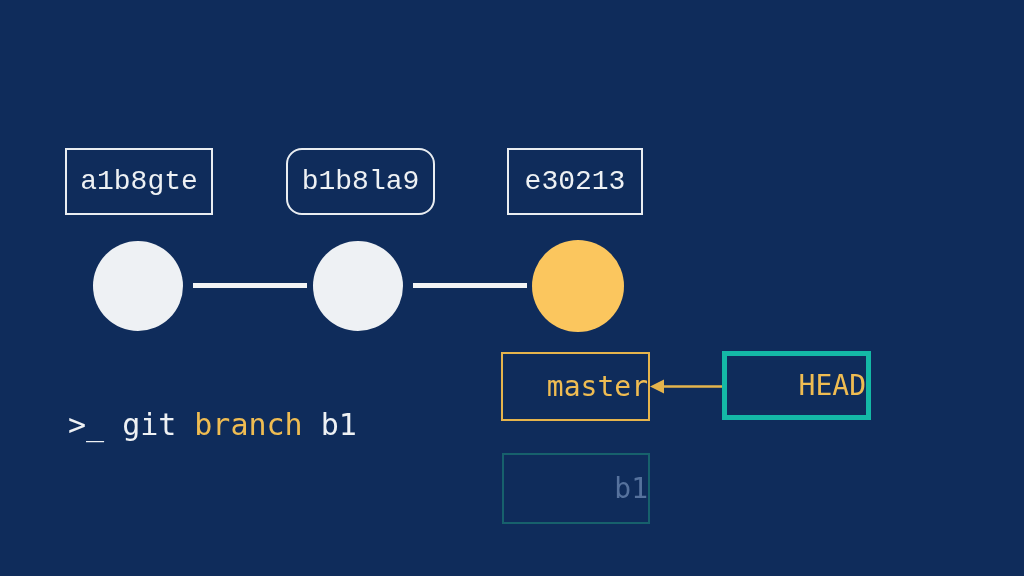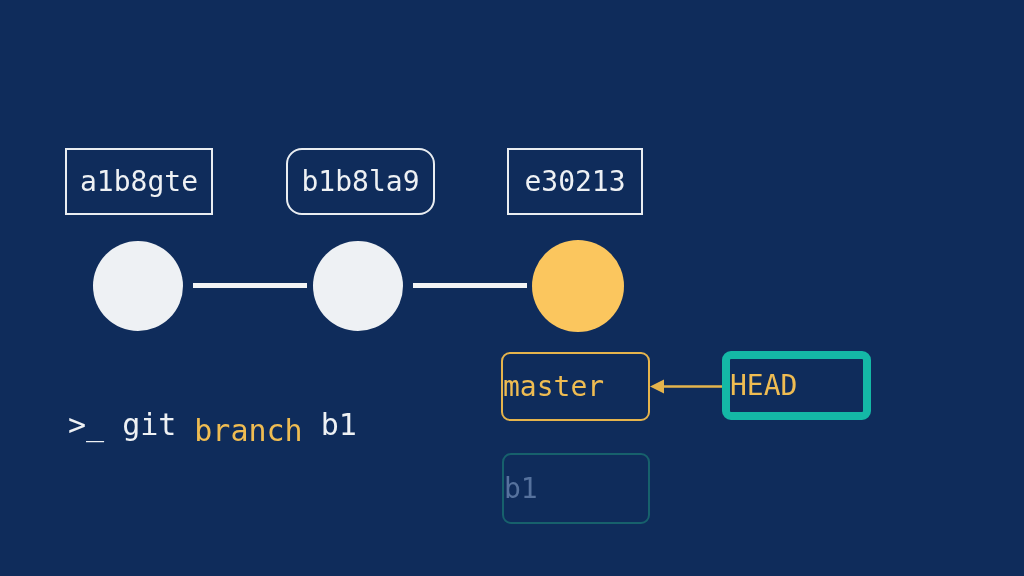--- a/index.html
+++ b/index.html
@@ -19,20 +19,21 @@
     position: absolute;
     top: 148px;
     height: 67px;
     border: 2px solid #E9EDF1;
     box-sizing: border-box;
     display: flex;
     align-items: center;
     justify-content: center;
     color: #EEF1F4;
     font-size: 28px;
+    font-family: Liberation Mono, monospace;
   }
   .hash-box.pos1 { left: 65px;  width: 148px; }
   .hash-box.pos2 { left: 286px; width: 149px; border-radius: 16px; }
   .hash-box.pos3 { left: 507px; width: 136px; }
   
   .node {
     position: absolute;
     top: 241px;
     width: 90px;
     height: 90px;
@@ -51,31 +52,30 @@
     background: #F2F4F6;
   }
   .connector.c1 { left: 193px; }
   .connector.c2 { left: 413px; }
   
   .ref-box {
     position: absolute;
     box-sizing: border-box;
     display: flex;
     align-items: center;
-    justify-content: flex-start;
+    justify-content: flex-end;
     font-size: 28px;
-    border-radius: 9px;
   }
   .ref-box.master {
     left: 501px; top: 352px; width: 149px; height: 69px;
     border: 2px solid #E5B44C; color: #EFBC52;
   }
   .ref-box.head {
     left: 722px; top: 351px; width: 149px; height: 69px;
-    border: 8px solid #14b8a6; color: #EFBC52;
+    border: 5px solid #14b8a6; color: #EFBC52;
   }
   .ref-box.b1 {
     left: 502px; top: 453px; width: 148px; height: 71px;
     border: 2px solid #17616C; color: #56729D;
   }
   .arrow-svg {
     position: absolute;
     left: 648px;
     top: 374px;
     width: 76px;
@@ -85,21 +85,21 @@
   .terminal {
     position: absolute;
     left: 68px;
     top: 407px;
     display: flex;
     gap: 18px;
     font-size: 30px;
     color: #EEF1F4;
     white-space: pre;
   }
-  .terminal .yellow { color: #EFBC52; margin-top: 6px; }
+  .terminal .yellow { color: #EFBC52; }
 </style>
 </head>
 <body>
 
 <div class="slide">
 
   <div class="hash-box pos1">
     <span>a1b8gte</span>
   </div>
   <div class="hash-box pos2">

